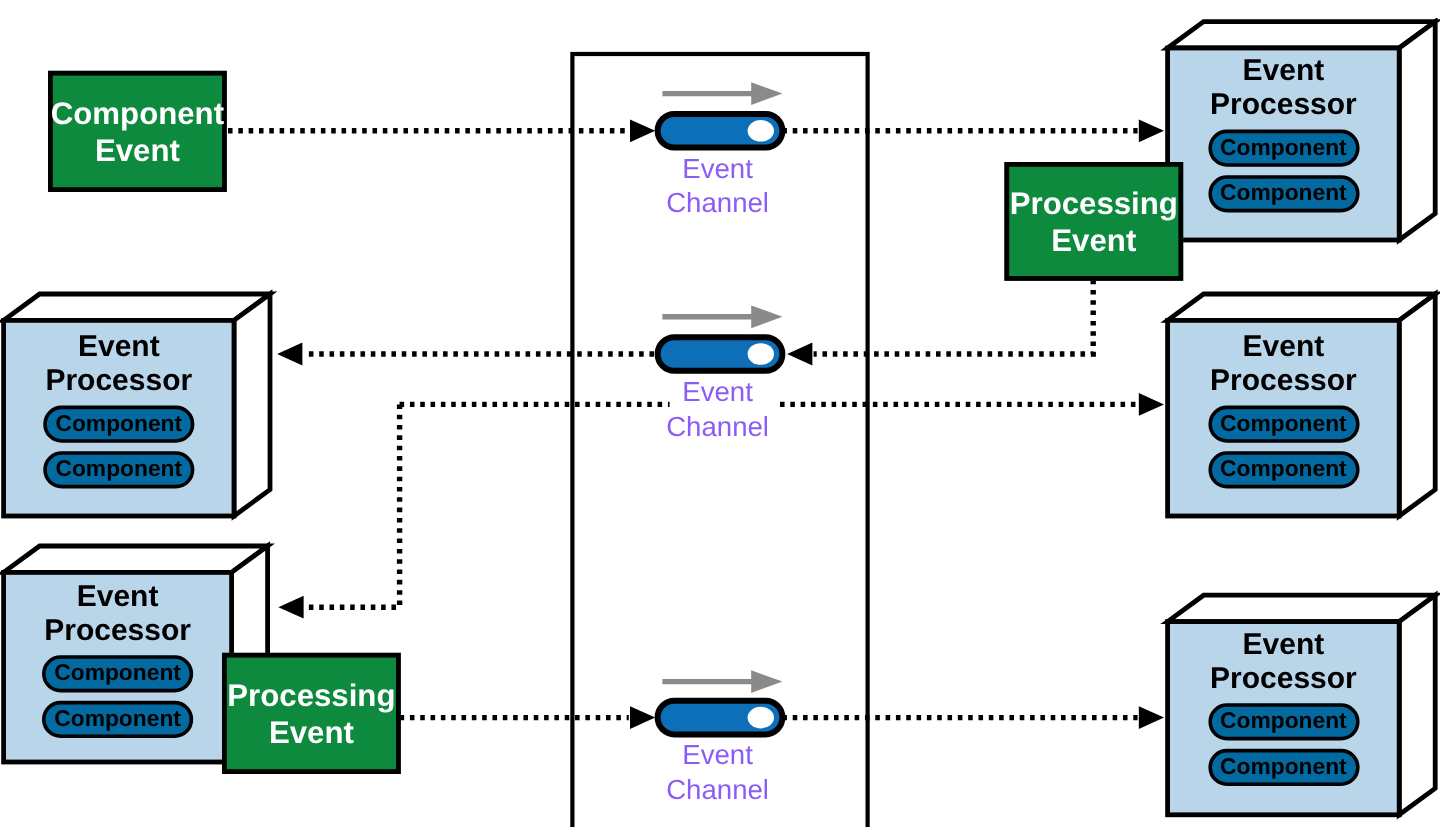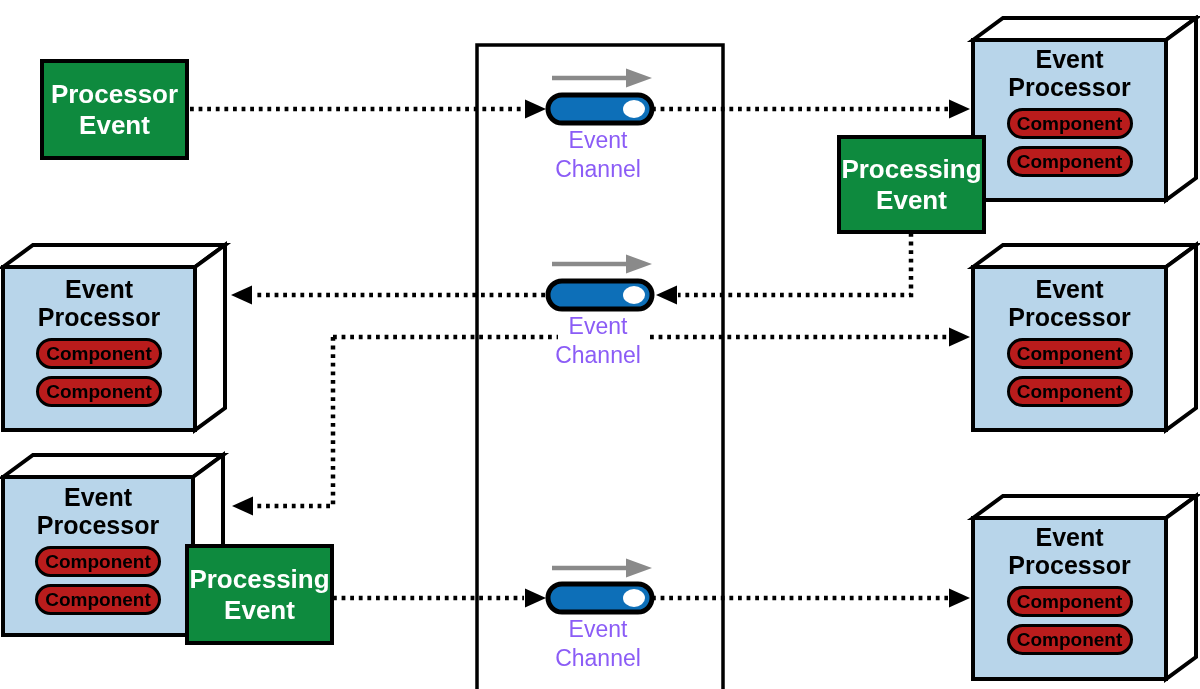--- a/index.html
+++ b/index.html
@@ -16,21 +16,21 @@
     text-align:center;color:#fff;font-weight:bold;font-size:26px;line-height:31px;
   }
   #evt-initiating{left:40px;top:44px;width:149px;height:101px;}
   #evt-processing-top{left:837px;top:120px;width:149px;height:99px;}
   #evt-processing-bottom{left:185px;top:529px;width:149px;height:101px;}
 
   
   .proc{position:absolute;z-index:2;text-align:center;box-sizing:border-box;}
   .proc-title{font-weight:bold;font-size:25px;line-height:28px;color:#000;margin:5px auto 0;width:160px;}
   .pill{
-    width:126px;height:31px;margin:7px auto 0;background:#b91c1c;border:3.5px solid #000;
+    width:126px;height:31px;margin:7px auto 0;background:#0369a1;border:3.5px solid #000;
     border-radius:16px;box-sizing:border-box;display:flex;align-items:center;justify-content:center;
     font-weight:bold;font-size:19px;color:#000;
   }
   #proc-top-right{left:973px;top:25px;width:193px;height:160px;}
   #proc-mid-left{left:3px;top:252px;width:192px;height:163px;}
   #proc-mid-right{left:973px;top:252px;width:193px;height:163px;}
   #proc-bot-left{left:3px;top:462px;width:190px;height:158px;}
   #proc-bot-right{left:973px;top:503px;width:193px;height:161px;}
   #proc-mid-left .proc-title,#proc-mid-right .proc-title{margin-top:8px;}
   #proc-bot-left .proc-title{margin-top:6px;}
@@ -149,21 +149,21 @@
     <div class="pill">Component</div>
     <div class="pill">Component</div>
   </div>
   <div class="proc" id="proc-bot-right">
     <div class="proc-title">Event Processor</div>
     <div class="pill">Component</div>
     <div class="pill">Component</div>
   </div>
 
   <div class="green-box" id="evt-initiating">
-    <span>Processor Event</span>
+    <span>Component Event</span>
   </div>
   <div class="green-box" id="evt-processing-top">
     <span>Processing Event</span>
   </div>
   <div class="green-box" id="evt-processing-bottom">
     <span>Processing Event</span>
   </div>
 
   <div class="channel-label" id="chan-label-0">Event Channel</div>
   <div class="channel-label" id="chan-label-1">Event Channel</div>

